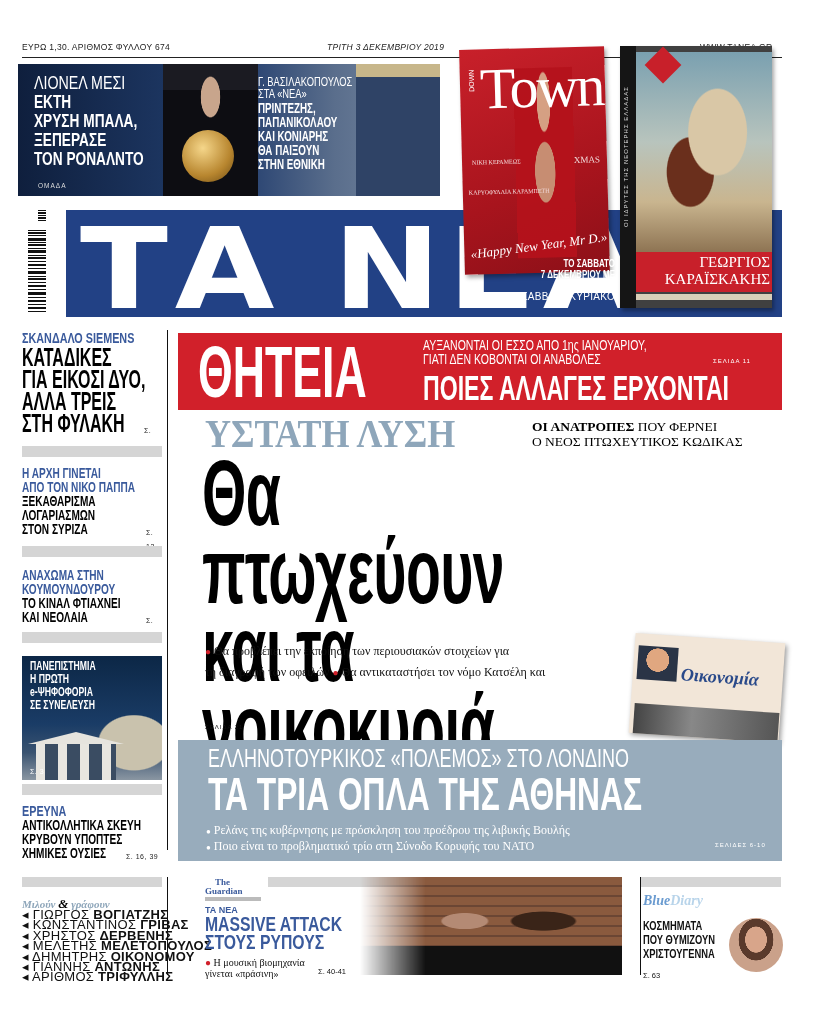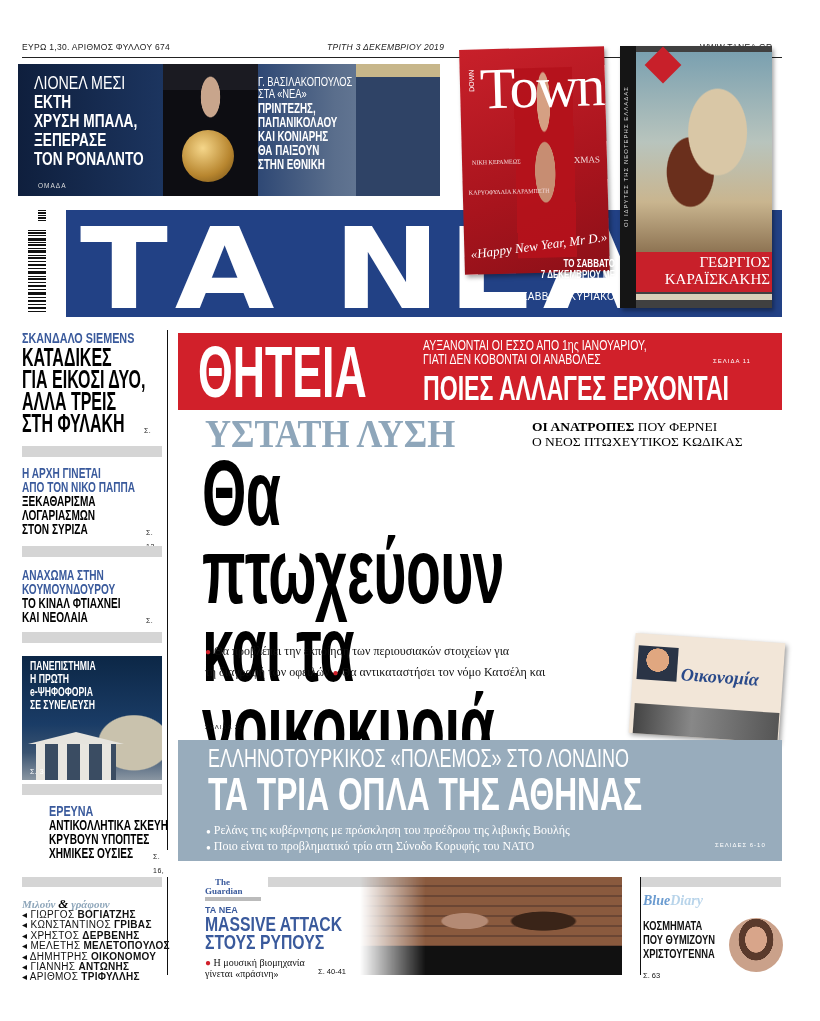--- a/index.html
+++ b/index.html
@@ -97,21 +97,21 @@
 
   .gray-band { left: 178px; top: 740px; width: 604px; height: 121px; background: #98acbc; }
   .gb-1 { position:absolute; left: 30px; top: 4px; color:#fff; font-size: 25px; transform: scaleX(0.72); line-height: 28px; }
   .gb-2 { position:absolute; left: 30px; top: 30px; color:#fff; font-size: 46px; font-weight: 700; transform: scaleX(0.69); line-height: 48px; }
   .gb-b { position:absolute; left: 28px; color:#fff; font-family:"Liberation Serif", serif; font-size: 12px; line-height: 14px; }
   .gb-pg { position:absolute; left: 537px; top: 102px; color:#fff; font-size: 6px; letter-spacing: 1px; }
 
   
   .speak-title { left: 22px; top: 896px; font-family:"Liberation Serif", serif; font-style: italic; font-weight: 700; font-size: 11px; color:#8ea6ba; }
   .speak-title .amp { color:#000; font-size: 13px; }
-  .speak-list { left: 22px; top: 910px; font-size: 10px; line-height: 10.4px; color:#111; letter-spacing: 0.3px; }
+  .speak-list { left: 22px; top: 910px; font-size: 13px; line-height: 10.4px; color:#111; letter-spacing: 0.3px; }
   .speak-list b { font-weight: 900; }
 
   
   .ga-gray { left: 268px; top: 877px; width: 170px; height: 10px; background:#d5d5d5; }
   .massive-photo { left: 360px; top: 877px; width: 262px; height: 98px;
     background:
       radial-gradient(ellipse at 70% 45%, #3a2418 0 12%, transparent 13%),
       radial-gradient(ellipse at 40% 45%, #b48a74 0 10%, transparent 11%),
       linear-gradient(180deg, transparent 0 70%, #111 70% 100%),
       repeating-linear-gradient(0deg, #8a5a3e 0 8px, #6b4634 8px 10px),
@@ -317,21 +317,21 @@
     <div>ΠΑΝΕΠΙΣΤΗΜΙΑ</div>
     <div>Η ΠΡΩΤΗ</div>
     <div>e-ΨΗΦΟΦΟΡΙΑ</div>
     <div>ΣΕ ΣΥΝΕΛΕΥΣΗ</div>
   </div>
   <div class="pg">Σ. 3</div>
 </div>
 <div class="abs graybar" style="left:22px;top:784px;"></div>
 
 <div class="abs lcol" style="top:804px;">
-  <div style="line-height:14px;margin-left:27px;">
+  <div style="line-height:14px;">
     <div>
         <span class="cond kicker" style="font-size:15px;transform:scaleX(0.72);">ΕΡΕΥΝΑ</span>
       </div>
     <div>
         <span class="cond headline" style="font-size:14px;transform:scaleX(0.72);">ΑΝΤΙΚΟΛΛΗΤΙΚΑ ΣΚΕΥΗ</span>
       </div>
     <div>
         <span class="cond headline" style="font-size:14px;transform:scaleX(0.72);">ΚΡΥΒΟΥΝ ΥΠΟΠΤΕΣ</span>
       </div>
     <div style="position:relative;">

